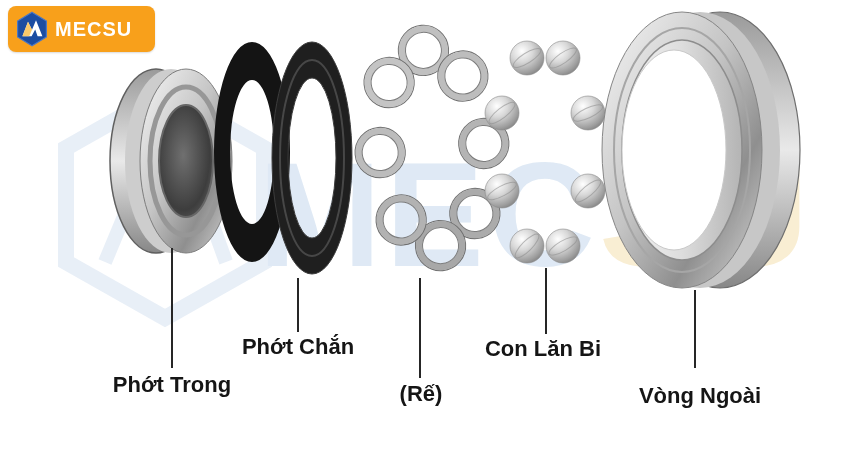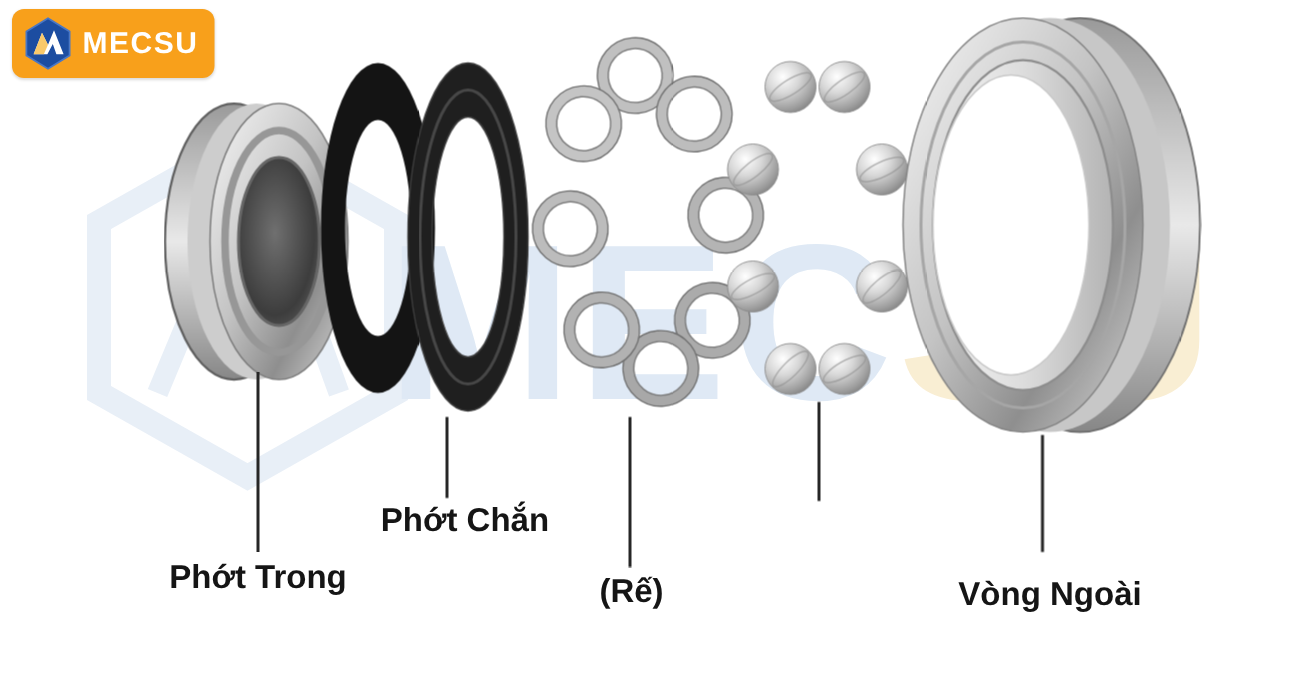--- a/index.html
+++ b/index.html
@@ -15,21 +15,21 @@
   }
   .part-label {
     position:absolute; width:220px; text-align:center;
     font-size:22px; font-weight:700; line-height:26px;
     color:var(--label_text,#151515);
   }
   .logo {
     position:absolute; top:6px; left:8px;
     display:flex; align-items:center; gap:7px;
     background:var(--logo_bg,#f8a01b);
-    border-radius:8px; padding:5px 11px 5px 8px;
+    border-radius:8px; padding:5px 23px 5px 8px;
     box-shadow:0 1px 2px rgba(0,0,0,0.15);
   }
   .logo-text {
     color:var(--logo_text,#ffffff); font-weight:700;
     font-size:20px; letter-spacing:1px;
   }
   .wm-text { font-family:"Liberation Sans", sans-serif; font-weight:700; }
 </style>
 </head>
 <body>
@@ -155,24 +155,25 @@
     </g>
   </svg>
 
   <div class="leader" style="left:171px; top:248px; height:120px;"></div>
   <div class="leader" style="left:297px; top:278px; height:54px;"></div>
   <div class="leader" style="left:419px; top:278px; height:100px;"></div>
   <div class="leader" style="left:545px; top:268px; height:66px;"></div>
   <div class="leader" style="left:694px; top:290px; height:78px;"></div>
 
   <div class="part-label" style="left:62px; top:372px;">Phớt Trong</div>
-  <div class="part-label" style="left:200px; top:334px;">Phớt Chắn</div>
+  <div class="part-label" style="left:188px; top:334px;">Phớt Chắn</div>
   <div class="part-label" style="left:311px; top:381px;">
     <div>(Rế)</div>
   </div>
+  <div class="part-label" style="left:433px; top:336px;">Con Lăn Bi</div>
   <div class="part-label" style="left:590px; top:371px;margin-top:12px;">Vòng Ngoài</div>
 
   <div class="logo">
     <svg width="32" height="36" viewBox="0 0 40 44">
       <polygon points="20,1 38,12 38,32 20,43 2,32 2,12" fill="#1c4da1" stroke="#4a77c4" stroke-width="1.5"></polygon>
       <path d="M8,31 L15,13 L20,23 L25,11 L33,31 L27,31 L24,22.5 L19.5,31 Z" fill="#ffffff"></path>
       <path d="M15,13 L20,23 L16.5,31 L8,31 Z" fill="#f8c35a" opacity="0.9"></path>
     </svg>
     <span class="logo-text">MECSU</span>
   </div>

